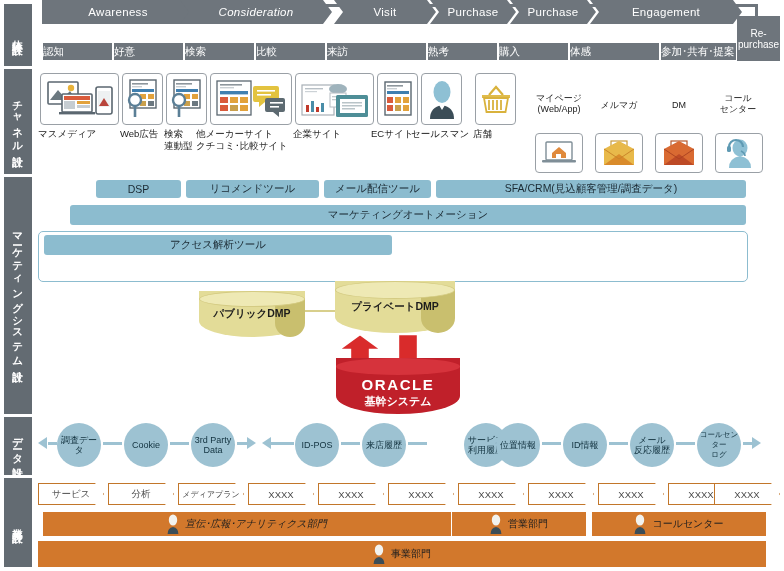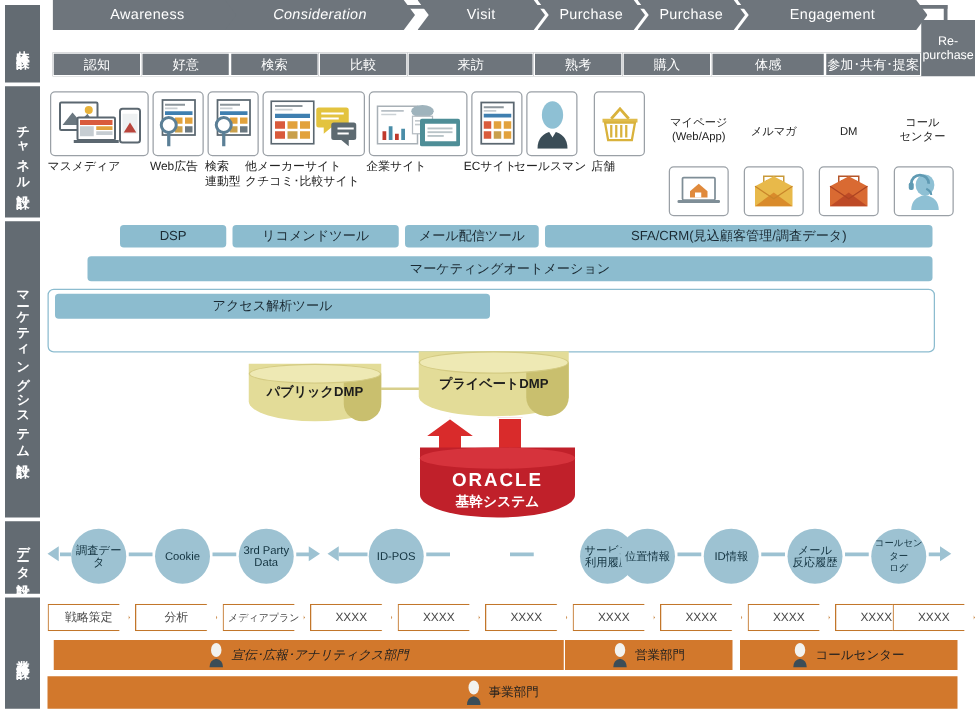--- a/index.html
+++ b/index.html
@@ -24,21 +24,21 @@
     position: absolute; height: 24px; background: #6e757c;
     color: #fff; font-size: 11.5px;
     display: flex; align-items: center; justify-content: center;
     letter-spacing: .3px;
     clip-path: polygon(0 0, calc(100% - 9px) 0, 100% 50%, calc(100% - 9px) 100%, 0 100%, 9px 50%);
   }
   .chev.first { clip-path: polygon(0 0, calc(100% - 9px) 0, 100% 50%, calc(100% - 9px) 100%, 0 100%); }
   .stage {
     position: absolute; height: 19px; top: 42px;
     background: #6e757c; color: #fff; font-size: 10.5px;
-    display: flex; align-items: center; justify-content: center;
+    display: flex; align-items: center; justify-content: flex-start;
     border: 1px solid #fff;
   }
   .repurchase {
     position: absolute; left: 737px; top: 16px; width: 43px; height: 45px;
     background: #6e757c; color: #fff; font-size: 10px; line-height: 11px;
     display: flex; align-items: center; justify-content: center;
     text-align: center; flex-direction: column;
   }
   .loop-line { position: absolute; background: #6e757c; }
   .loop-head {
@@ -466,20 +466,23 @@
 
   <div class="dash" style="left:237px;top:442px;width:11px;"></div>
   <div class="ar-right" style="left:247px;top:437px;"></div>
   <div class="ar-left" style="left:262px;top:437px;"></div>
   <div class="dash" style="left:271px;top:442px;width:23px;"></div>
 
   <div class="dcircle" style="left:295px;top:423px;width:44px;height:44px;">
     <span>ID-POS</span>
     </div>
   <div class="dash" style="left:341px;top:442px;width:19px;"></div>
+  <div class="dcircle" style="left:362px;top:423px;width:44px;height:44px;">
+    <span>来店履歴</span>
+    </div>
   <div class="dash" style="left:408px;top:442px;width:19px;"></div>
   <div class="dcircle" style="left:429px;top:423px;width:44px;height:44px;white-space:pre-line;margin-left:35px;">
     <span style="white-space:pre-line;">サービス
 利用履歴</span></div>
   <div class="dash" style="left:475px;top:442px;width:19px;"></div>
   <div class="dcircle" style="left:496px;top:423px;width:44px;height:44px;">
     <span>位置情報</span>
     </div>
   <div class="dash" style="left:542px;top:442px;width:19px;"></div>
   <div class="dcircle" style="left:563px;top:423px;width:44px;height:44px;">
@@ -490,21 +493,21 @@
     <span style="white-space:pre-line;">メール
 反応履歴</span></div>
   <div class="dash" style="left:676px;top:442px;width:19px;"></div>
   <div class="dcircle" style="left:697px;top:423px;width:44px;height:44px;font-size:7.5px;white-space:pre-line;">
     <span style="white-space:pre-line;">コールセンター
 ログ</span></div>
   <div class="dash" style="left:743px;top:442px;width:10px;"></div>
   <div class="ar-right" style="left:752px;top:437px;"></div>
 
   <div class="bchev" style="left:38px;width:66px;">
-    <span>戦略策定</span>
+    <span>サービス</span>
     </div>
   <div class="bchev" style="left:108px;width:66px;">
     <span>分析</span>
     </div>
   <div class="bchev" style="left:178px;width:66px;font-size:8px;">
     <span>メディアプラン</span>
     </div>
   <div class="bchev" style="left:248px;width:66px;">
     <span>XXXX</span>
     </div>

